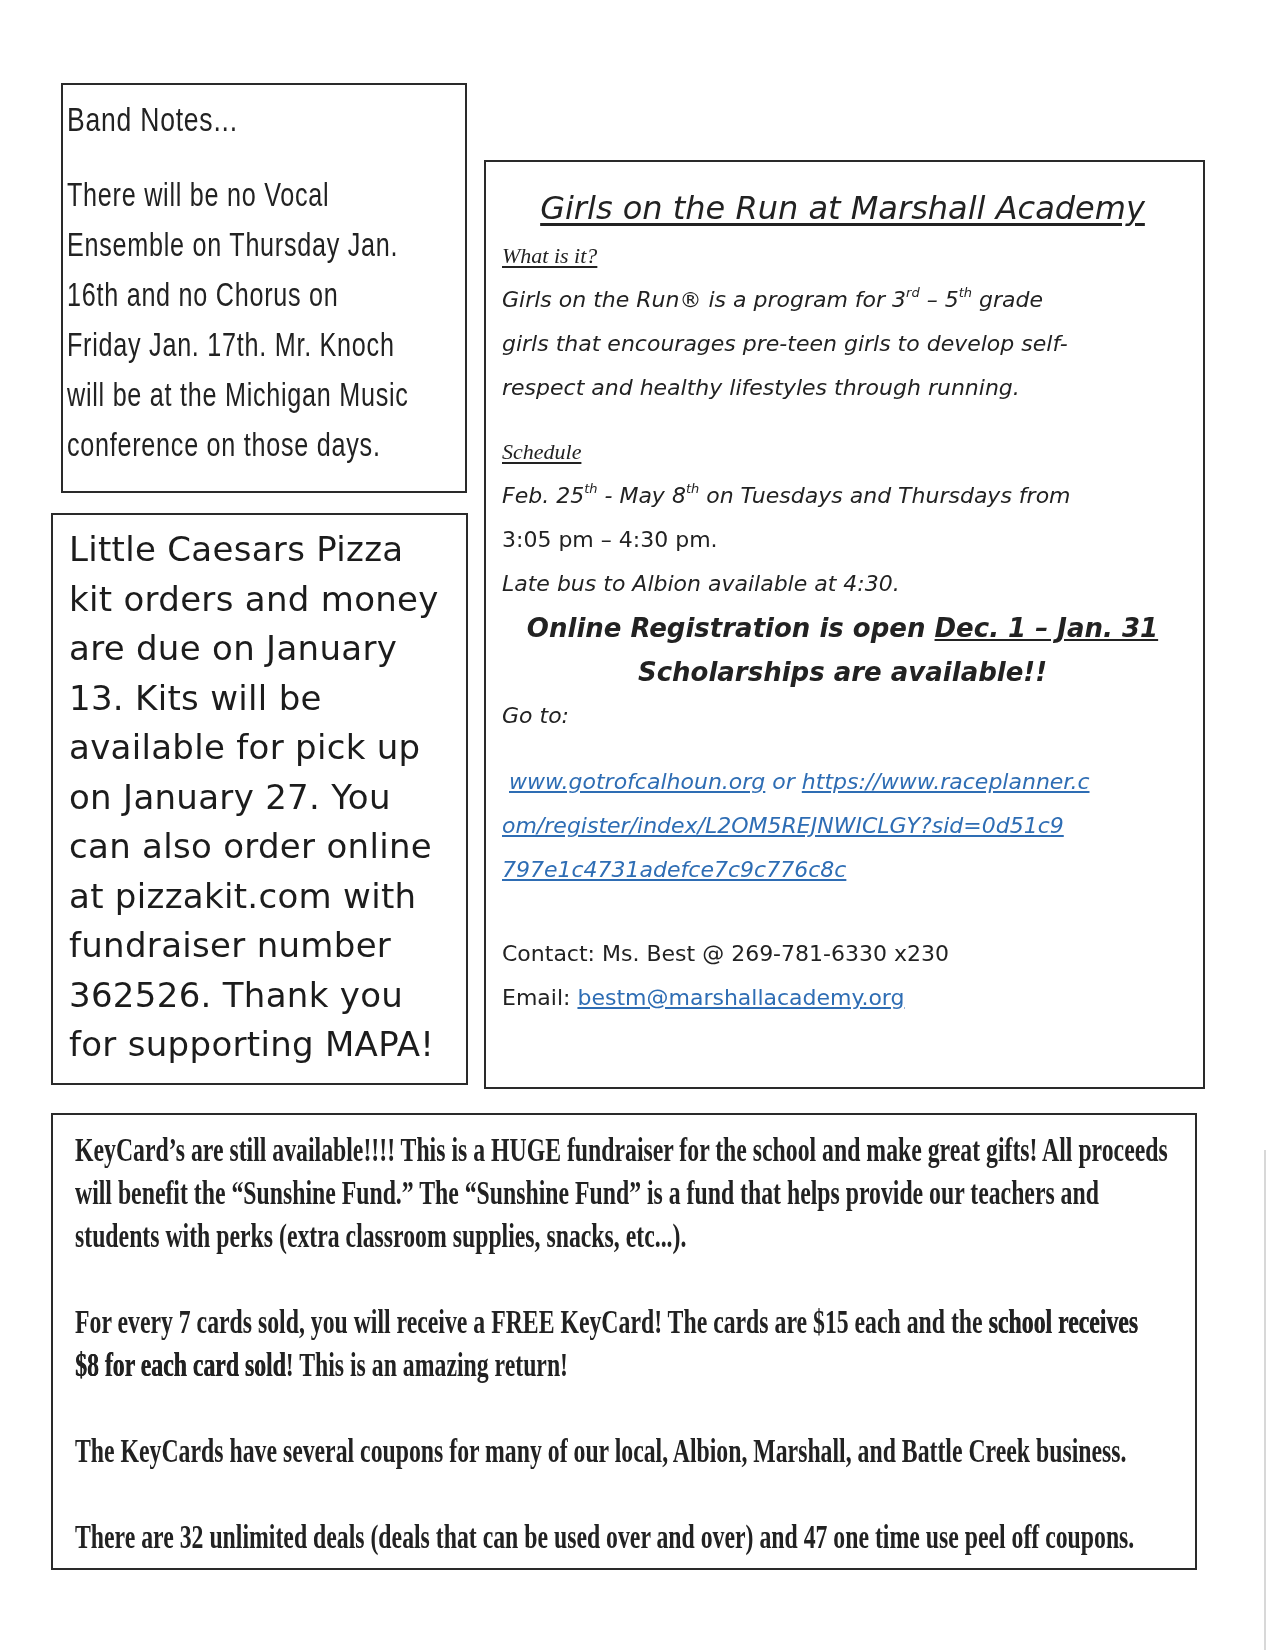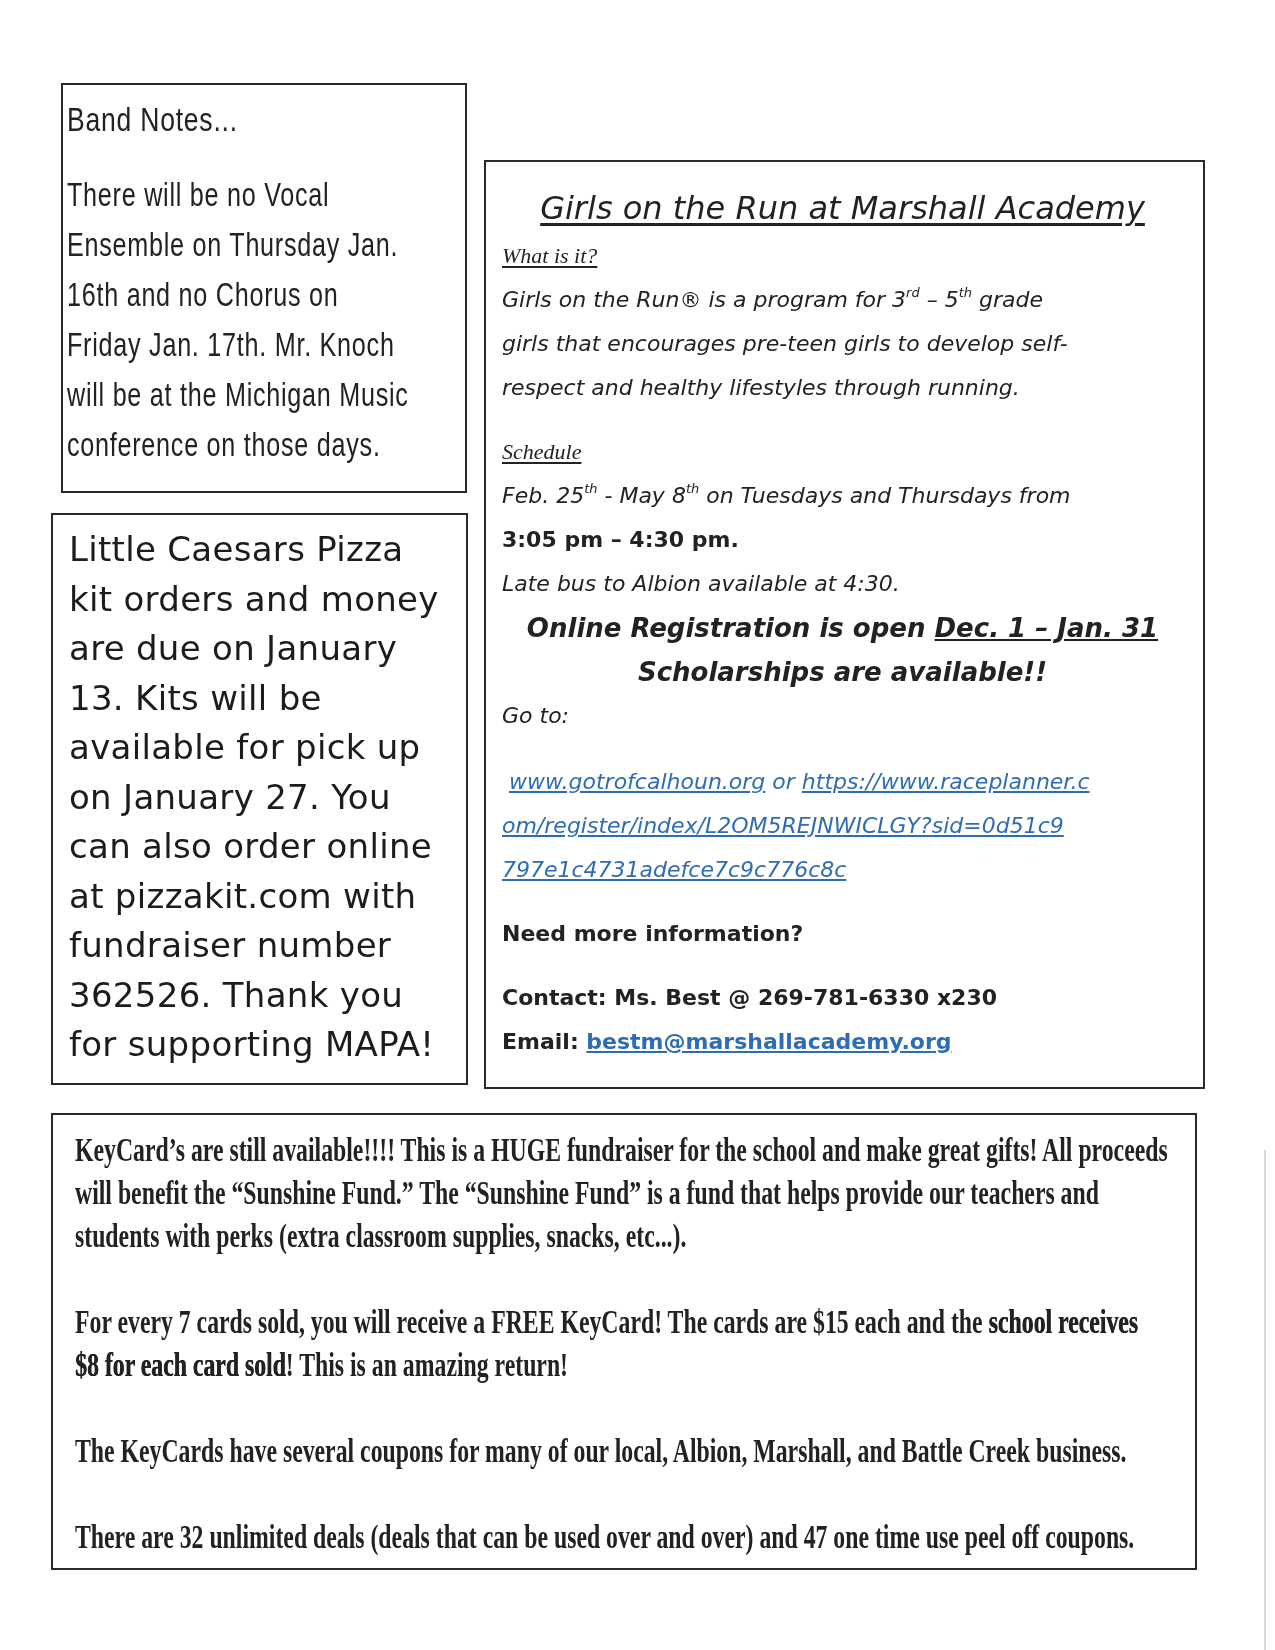--- a/index.html
+++ b/index.html
@@ -17,21 +17,21 @@
   #pizza { left: 51px; top: 513px; width: 417px; height: 572px; padding: 10px 6px 0 16px;
            font-family: "DejaVu Sans", sans-serif; }
   #pizza .line { font-size: 34px; line-height: 49.5px; white-space: nowrap; font-weight: 400; color: #1c1c1c; letter-spacing: 0.3px; }
 
   
   #gotr { left: 484px; top: 116px; width: 721px; height: 929px; padding: 16px 20px 0 16px;
           font-family: "DejaVu Sans", sans-serif; font-style: italic; color: #222; margin-top: 44px; }
   #gotr .heading { text-align: center; font-size: 32px; line-height: 44px; text-decoration: underline; text-underline-offset: 4px; margin: 8px 0 4px 0; }
   #gotr .sub { font-size: 22px; line-height: 44px; text-decoration: underline; text-underline-offset: 3px; font-family: Liberation Serif, serif; }
   #gotr .p { font-size: 22px; line-height: 44px; white-space: nowrap; }
-  #gotr .bold { font-weight: bold; font-style: normal; font-size: 22px; line-height: 44px; }
+  #gotr .bold { font-weight: normal; font-style: normal; font-size: 22px; line-height: 44px; }
   #gotr .center { text-align: center; font-size: 26px; line-height: 44px; font-weight: bold; }
   #gotr .gap { height: 20px; }
   #gotr .gap2 { height: 22px; }
   #gotr a { color: #2e6db4; text-decoration: underline; }
   #gotr .link-line { font-size: 22px; line-height: 44px; white-space: nowrap; }
   #gotr sup { font-size: 13px; vertical-align: 10px; line-height: 0; }
   #gotr .underl { text-decoration: underline; }
 
   
   #keycard { left: 51px; top: 1113px; width: 1146px; height: 457px; padding: 14px 12px 0 22px;
@@ -81,21 +81,20 @@
   <div class="bold">3:05 pm – 4:30 pm.</div>
   <div class="p">Late bus to Albion available at 4:30.</div>
   <div class="center"><span>Online Registration is open </span><span class="underl">Dec. 1 – Jan. 31</span></div>
   <div class="center">Scholarships are available!!</div>
   <div class="p">Go to:</div>
   <div class="gap2"></div>
   <div class="link-line">&nbsp;<a>www.gotrofcalhoun.org</a><span style="color:#2e6db4"> or </span><a>https://www.raceplanner.c</a></div>
   <div class="link-line"><a>om/register/index/L2OM5REJNWICLGY?sid=0d51c9</a></div>
   <div class="link-line"><a>797e1c4731adefce7c9c776c8c</a></div>
   <div class="gap"></div>
-  <div class="bold">Need more information?</div>
   <div class="gap"></div>
   <div class="bold">Contact: Ms. Best @ 269-781-6330 x230</div>
   <div class="bold"><span>Email: </span><a>bestm@marshallacademy.org</a></div>
 </div>
 
 <div class="box" id="keycard">
   <div class="line">KeyCard’s are still available!!!!  This is a HUGE fundraiser for the school and make great gifts!  All proceeds</div>
   <div class="line">will benefit the “Sunshine Fund.” The “Sunshine Fund” is a fund that helps provide our teachers and</div>
   <div class="line">students with perks (extra classroom supplies, snacks, etc...).</div>
   <div class="gap"></div>

